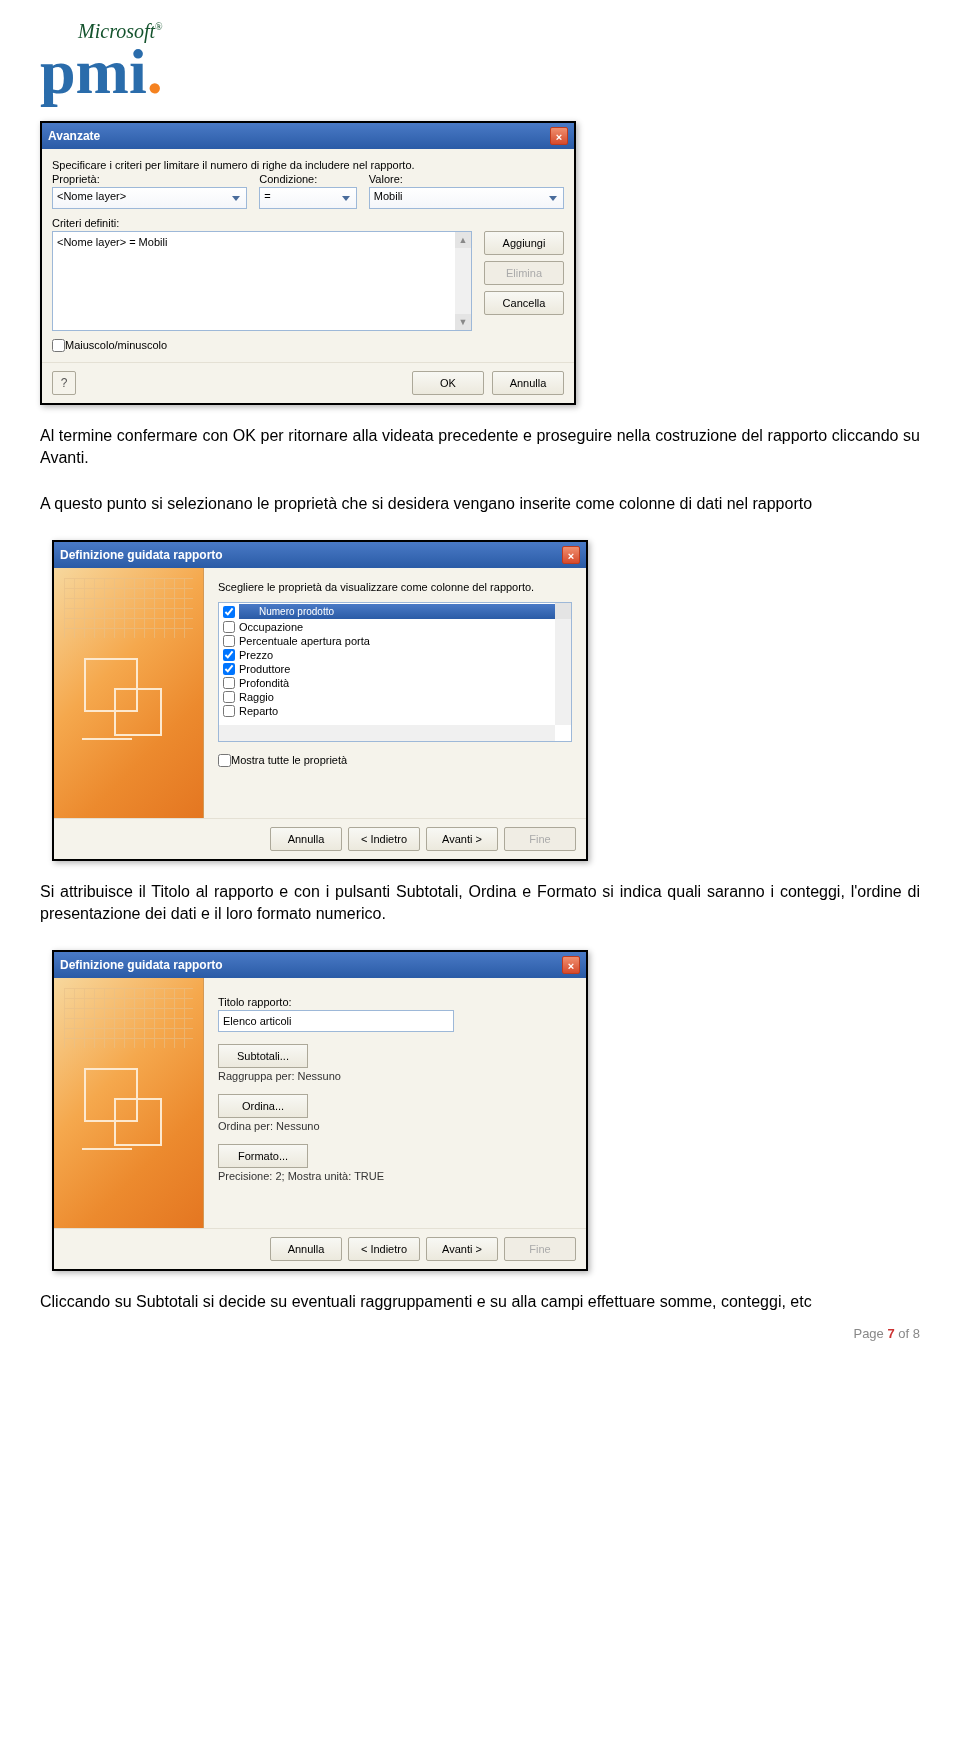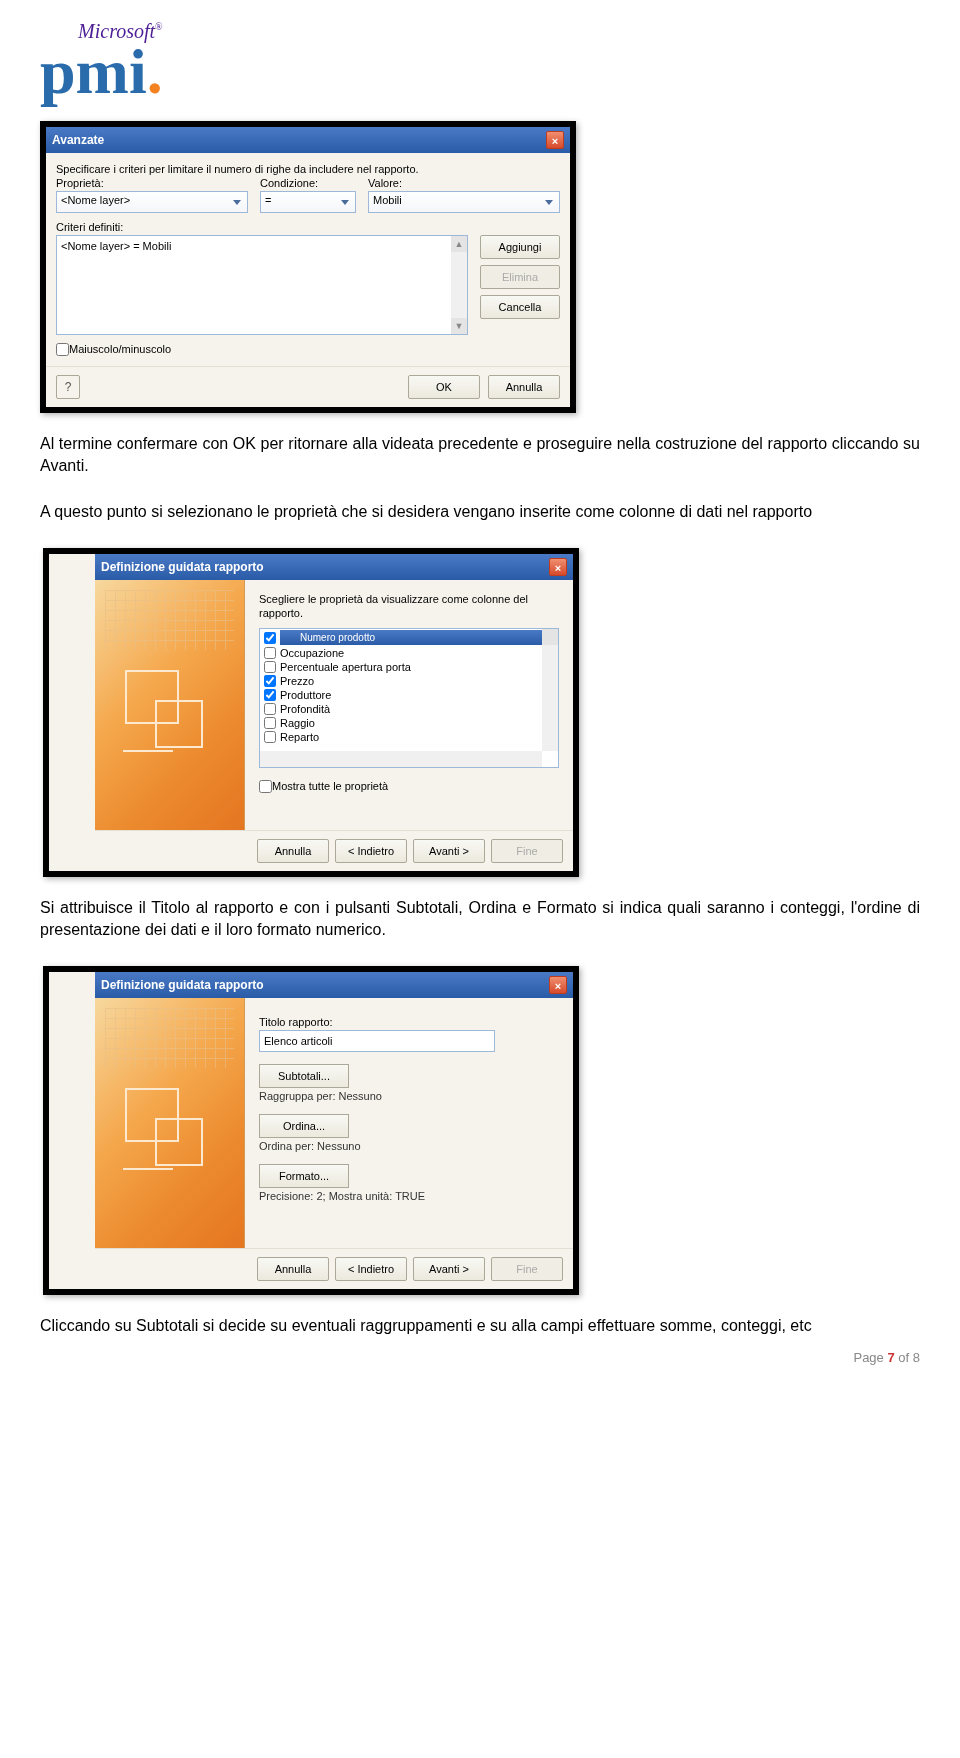--- a/index.html
+++ b/index.html
@@ -17,27 +17,27 @@
   .sq.o { background: #f58220; border-top-left-radius: 8px; }
   .sq.b { background: #2a6cab; border-top-right-radius: 8px; }
   .sq.g { background: #7fba00; border-bottom-left-radius: 8px; }
   .sq.y { background: #f5b400; border-bottom-right-radius: 8px; }
   .visio-text { display: flex; flex-direction: column; }
   .visio-text .mso { font-size: 14px; font-family: "Times New Roman", serif; color: #111; }
   .visio-text .visio { font-size: 44px; font-weight: bold; color: #111; font-family: "Times New Roman", serif; line-height: 1; }
   .visio-text .visio .num { font-weight: normal; font-size: 40px; color: #222; }
   .visio-text .r { font-size: 10px; vertical-align: super; }
   .pmi-logo { text-align: right; }
-  .pmi-logo .m { font-family: "Times New Roman", serif; font-size: 20px; font-style: italic; color: #4c1d95; }
+  .pmi-logo .m { font-family: "Times New Roman", serif; font-size: 20px; font-style: italic; color: #14532d; }
   .pmi-logo .m .rr { font-size: 10px; vertical-align: super; font-style: normal; }
   .pmi-logo .pmi { font-size: 64px; font-weight: bold; color: #2a6cab; font-family: Liberation Serif, serif; line-height: 0.9; text-align: right; }
   .pmi-logo .dot { color: #f58220; }
 
-  .dlg { border: 6px solid #000000; background: #f5f3eb; box-shadow: 2px 2px 6px rgba(0,0,0,0.3); width: 536px; margin-bottom: 20px; font-size: 11px; }
-  .dlg.wiz { margin-left: 3px; padding-left: 46px; }
+  .dlg { border: 2px solid #000000; background: #f5f3eb; box-shadow: 2px 2px 6px rgba(0,0,0,0.3); width: 536px; margin-bottom: 20px; font-size: 11px; }
+  .dlg.wiz { margin-left: 12px; }
   .titlebar { background: linear-gradient(#4a7ac6, #2a5ba6); color: #fff; font-size: 12px; font-weight: bold; padding: 4px 6px; display: flex; justify-content: space-between; align-items: center; }
   .titlebar .close { width: 18px; height: 18px; background: linear-gradient(#f08f6f,#d64a2c); color: #fff; font-weight: bold; text-align: center; line-height: 18px; border: 1px solid #c03c1e; border-radius: 2px; font-size: 11px; }
   .dlg-body { padding: 10px; }
   .row { display: flex; gap: 12px; margin-bottom: 6px; align-items: center; }
   .lbl { font-size: 11px; color: #000; margin-bottom: 2px; display: block; }
   .combo, .txt { border: 1px solid #9db8d8; background: #fff; height: 22px; font-size: 11px; padding: 2px 4px; width: 100%; }
   .combo { background: linear-gradient(#fff, #f4f6fa); position: relative; }
   .combo:after { content: ""; position: absolute; right: 6px; top: 8px; border-left: 4px solid transparent; border-right: 4px solid transparent; border-top: 5px solid #4a6c9b; }
   .btn { min-width: 72px; height: 24px; background: linear-gradient(#f8f8f4, #ece9dd); border: 1px solid #aca899; font-size: 11px; padding: 0 10px; cursor: pointer; border-radius: 2px; }
   .btn[disabled] { color: #aaa; background: #f0ede4; }

